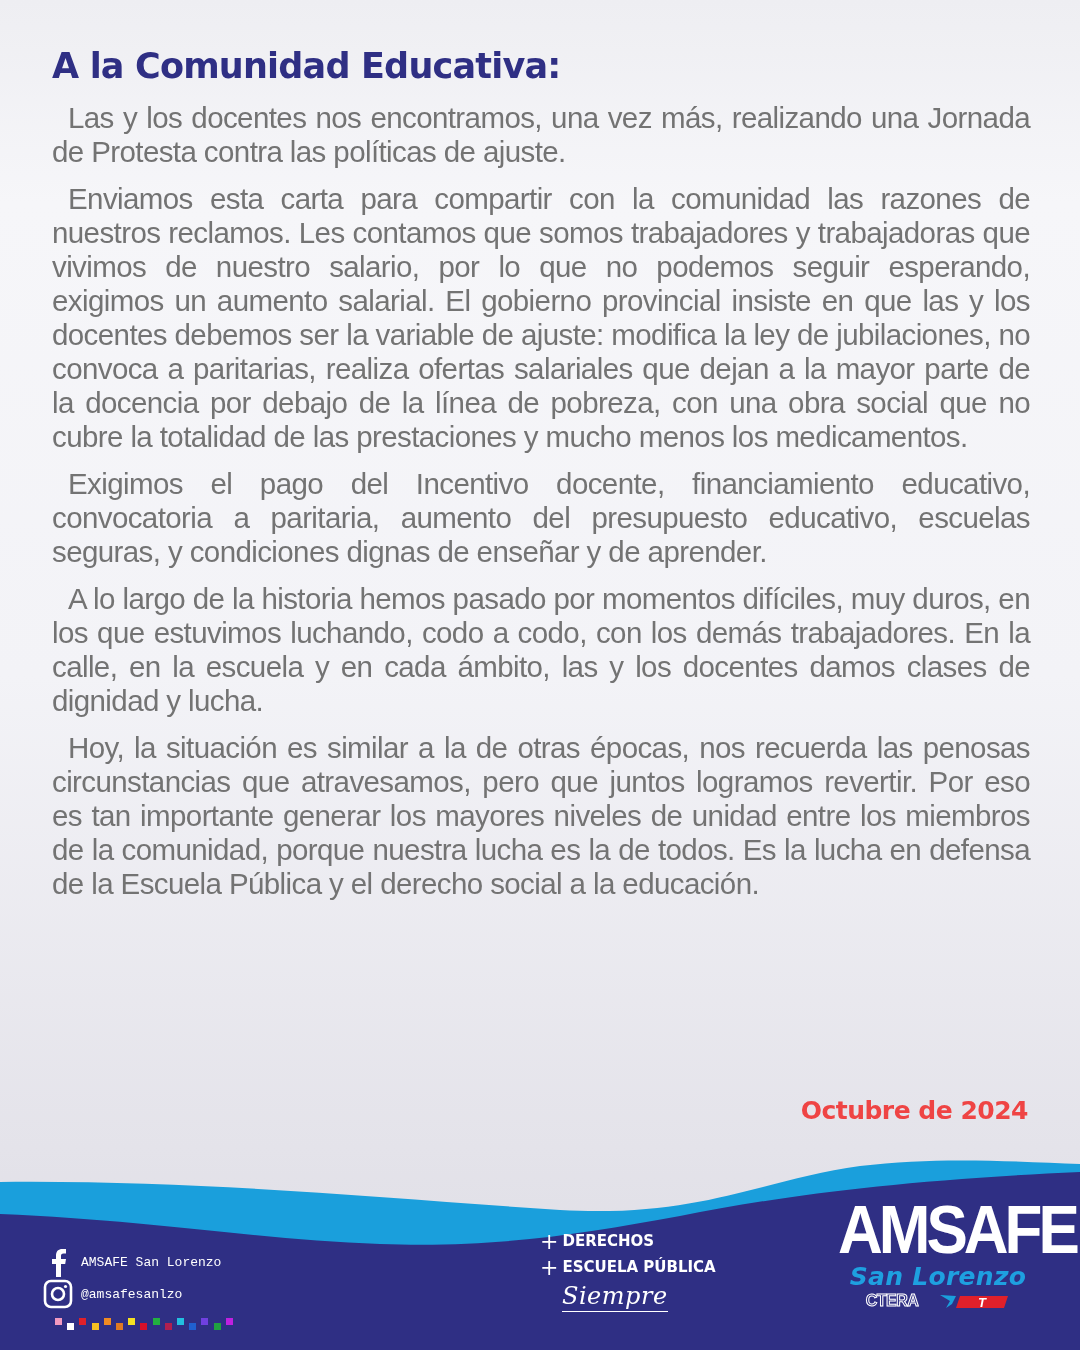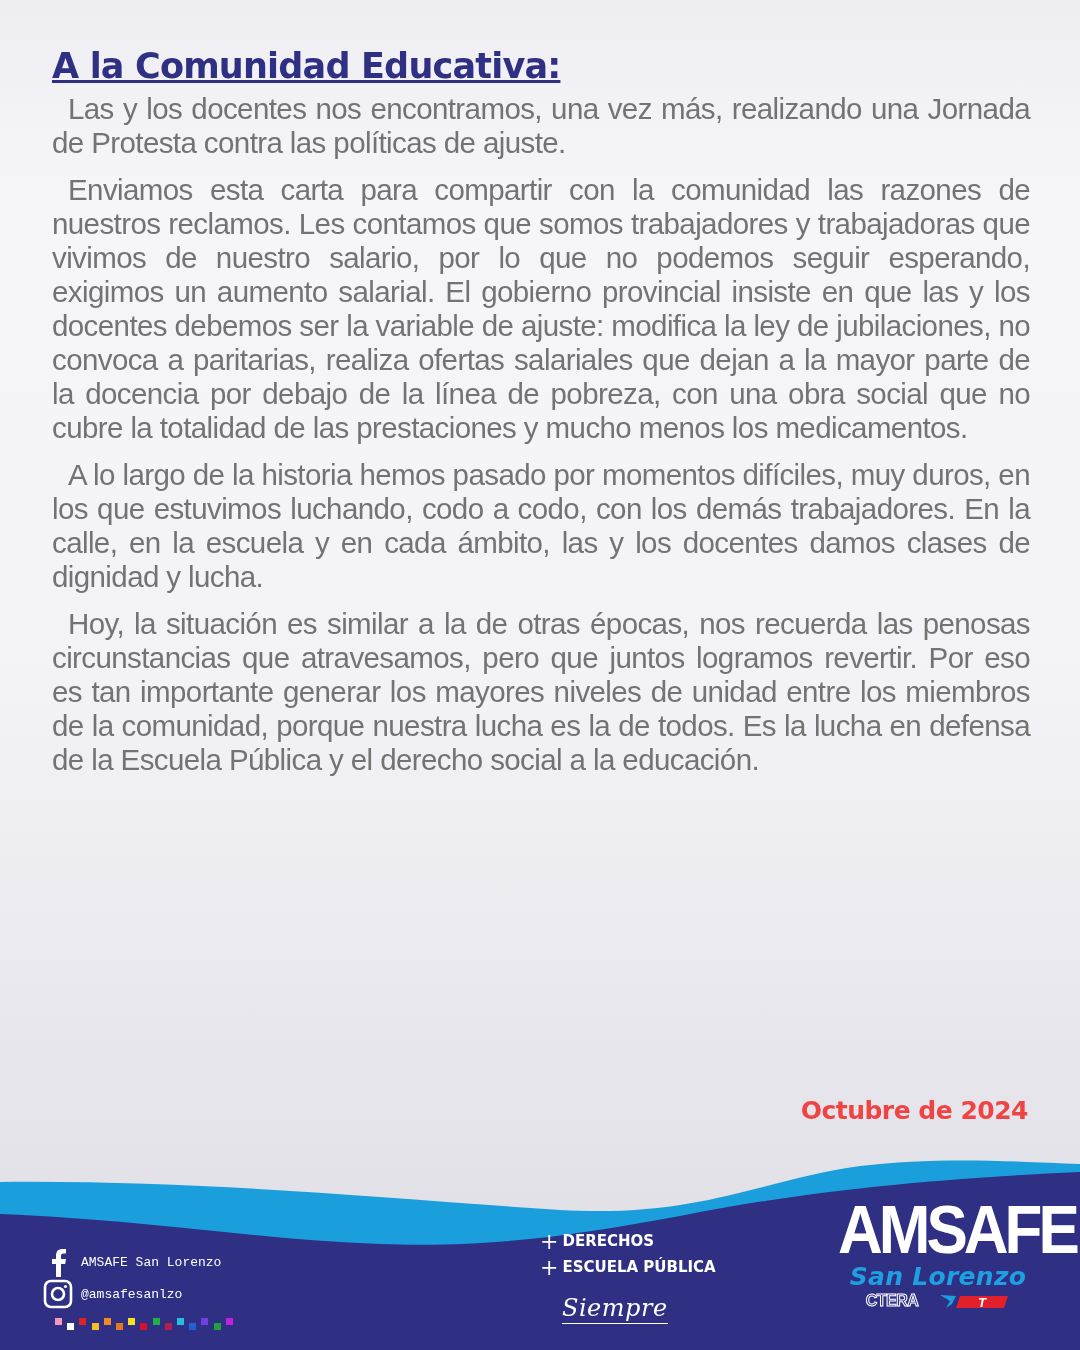--- a/index.html
+++ b/index.html
@@ -16,22 +16,21 @@
     top: 44px;
     width: 978px;
   }
   .title {
     font-family: "DejaVu Sans", sans-serif;
     font-weight: bold;
     font-size: 35px;
     color: #2f2f84;
     letter-spacing: -0.8px;
     line-height: 44px;
-    margin-bottom: 4px;
-    text-decoration: underline;
+    margin-bottom: 13px;
   }
   .para {
     font-family: "Liberation Sans", sans-serif;
     font-size: 29.5px;
     line-height: 34px;
     text-align: justify;
     text-indent: 16px;
     color: #737373;
     letter-spacing: -0.6px;
     margin-bottom: 13px;
@@ -75,21 +74,21 @@
     font-size: 15px;
   }
   .slogan .line { height: 26px; display: flex; align-items: center; }
   .slogan .plus { font-weight: normal; font-size: 22px; margin-right: 4px; font-family: "DejaVu Serif", serif; font-style: italic; }
   .slogan .siempre {
     font-family: "DejaVu Serif", serif;
     font-style: italic;
     font-weight: normal;
     font-size: 24px;
     margin-left: 22px;
-    margin-top: 14px;
+    margin-top: 2px;
     border-bottom: 1.5px solid #ffffff;
     display: inline-block;
     padding-bottom: 1px;
     letter-spacing: 0.5px;
   }
   .brand {
     position: absolute;
     left: 838px;
     top: 1196px;
     width: 200px;
@@ -126,20 +125,21 @@
     letter-spacing: -0.5px;
   }
 </style>
 </head>
 <body>
 
 <div class="letter">
   <h1 class="title">A la Comunidad Educativa:</h1>
   <p class="para">Las y los docentes nos encontramos, una vez más, realizando una Jornada de Protesta contra las políticas de ajuste.</p>
   <p class="para">Enviamos esta carta para compartir con la comunidad las razones de nuestros reclamos. Les contamos que somos trabajadores y traba­jadoras que vivimos de nuestro salario, por lo que no podemos seguir esperando, exigimos un aumento salarial. El gobierno provincial insis­te en que las y los docentes debemos ser la variable de ajuste: modifi­ca la ley de jubilaciones, no convoca a paritarias, realiza ofertas sala­riales que dejan a la mayor parte de la docencia por debajo de la línea de pobreza, con una obra social que no cubre la totalidad de las pres­taciones y mucho menos los medicamentos.</p>
+  <p class="para">Exigimos el pago del Incentivo docente, financiamiento educativo, convocatoria a paritaria, aumento del presupuesto educativo, escue­las seguras, y condiciones dignas de enseñar y de aprender.</p>
   <p class="para">A lo largo de la historia hemos pasado por momentos difíciles, muy duros, en los que estuvimos luchando, codo a codo, con los demás trabajadores. En la calle, en la escuela y en cada ámbito, las y los do­centes damos clases de dignidad y lucha.</p>
   <p class="para">Hoy, la situación es similar a la de otras épocas, nos recuerda las pe­nosas circunstancias que atravesamos, pero que juntos logramos re­vertir. Por eso es tan importante generar los mayores niveles de unidad entre los miembros de la comunidad, porque nuestra lucha es la de todos. Es la lucha en defensa de la Escuela Pública y el derecho social a la educación.</p>
 </div>
 
 <div class="date">Octubre de 2024</div>
 
 <div class="footer">
   <svg class="wave" width="1080" height="190" viewBox="0 0 1080 190" preserveAspectRatio="none">
     <path d="M0,22 C200,20 380,38 560,50 C700,58 760,20 860,6 C940,-4 1020,2 1080,4 L1080,190 L0,190 Z" fill="#1a9fdc"></path>
     <path d="M0,54 C150,60 260,80 380,84 C500,88 580,74 680,56 C780,36 900,20 1080,12 L1080,190 L0,190 Z" fill="#2f2f84"></path>

